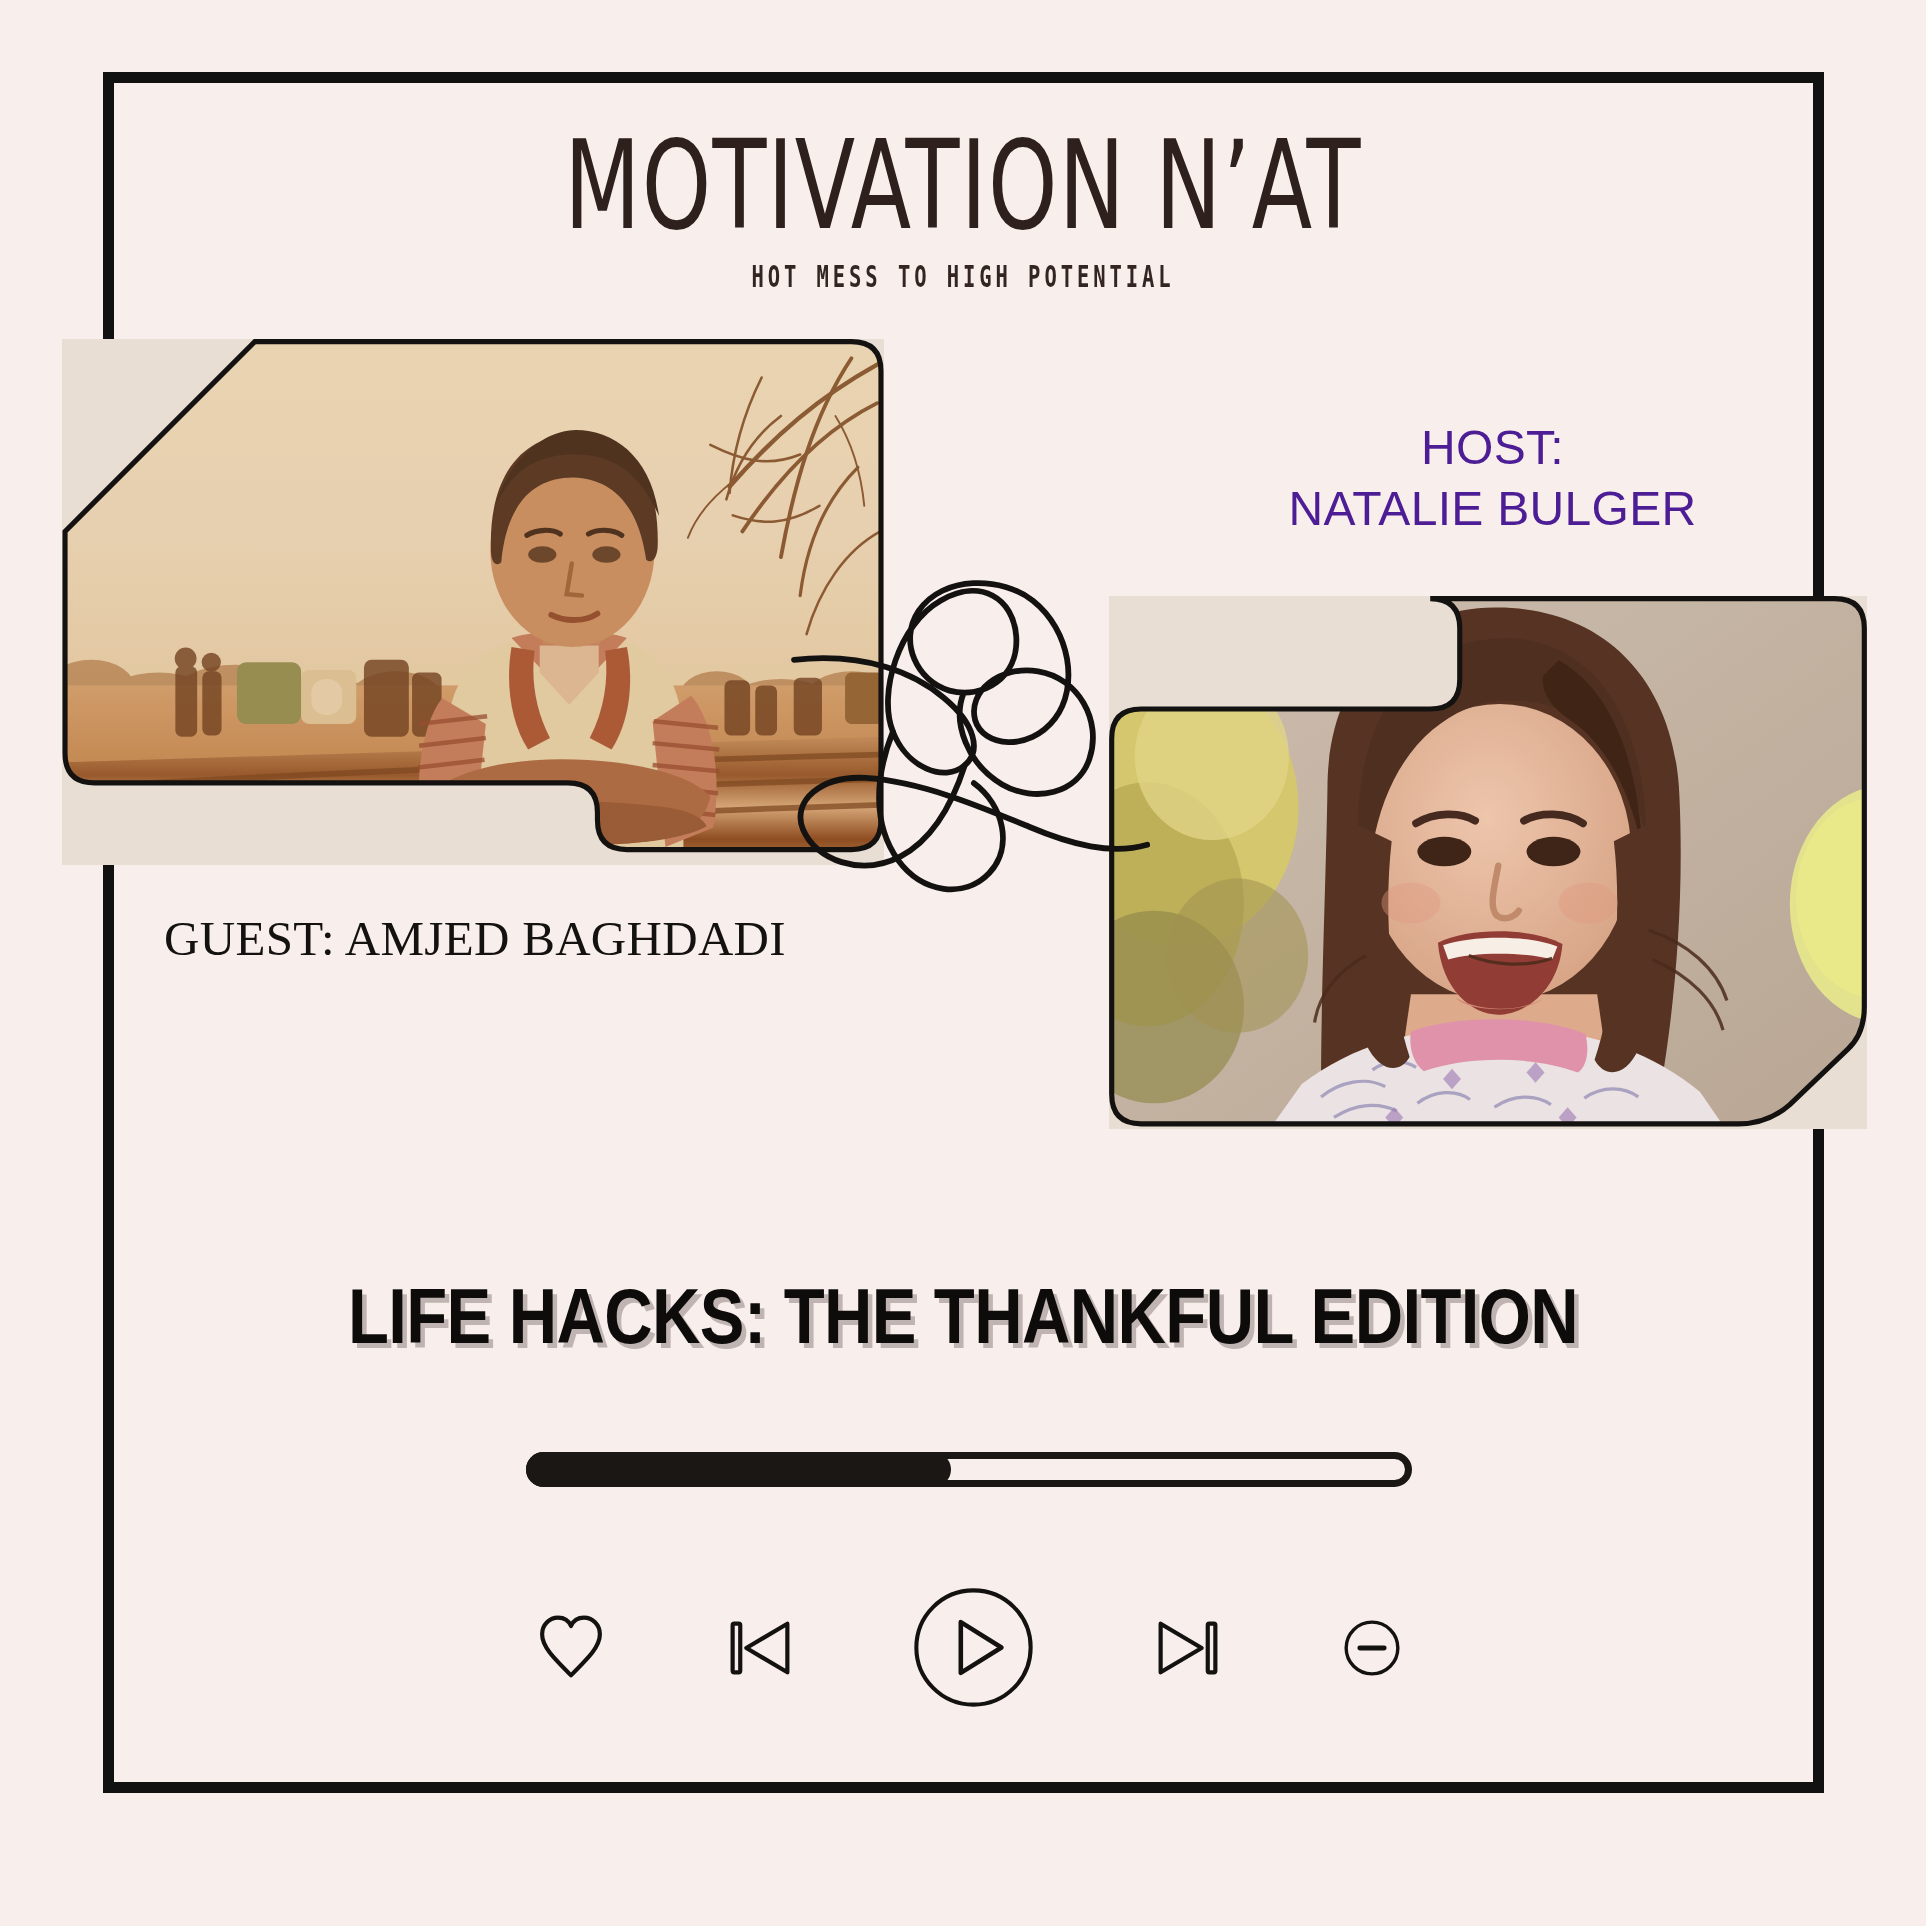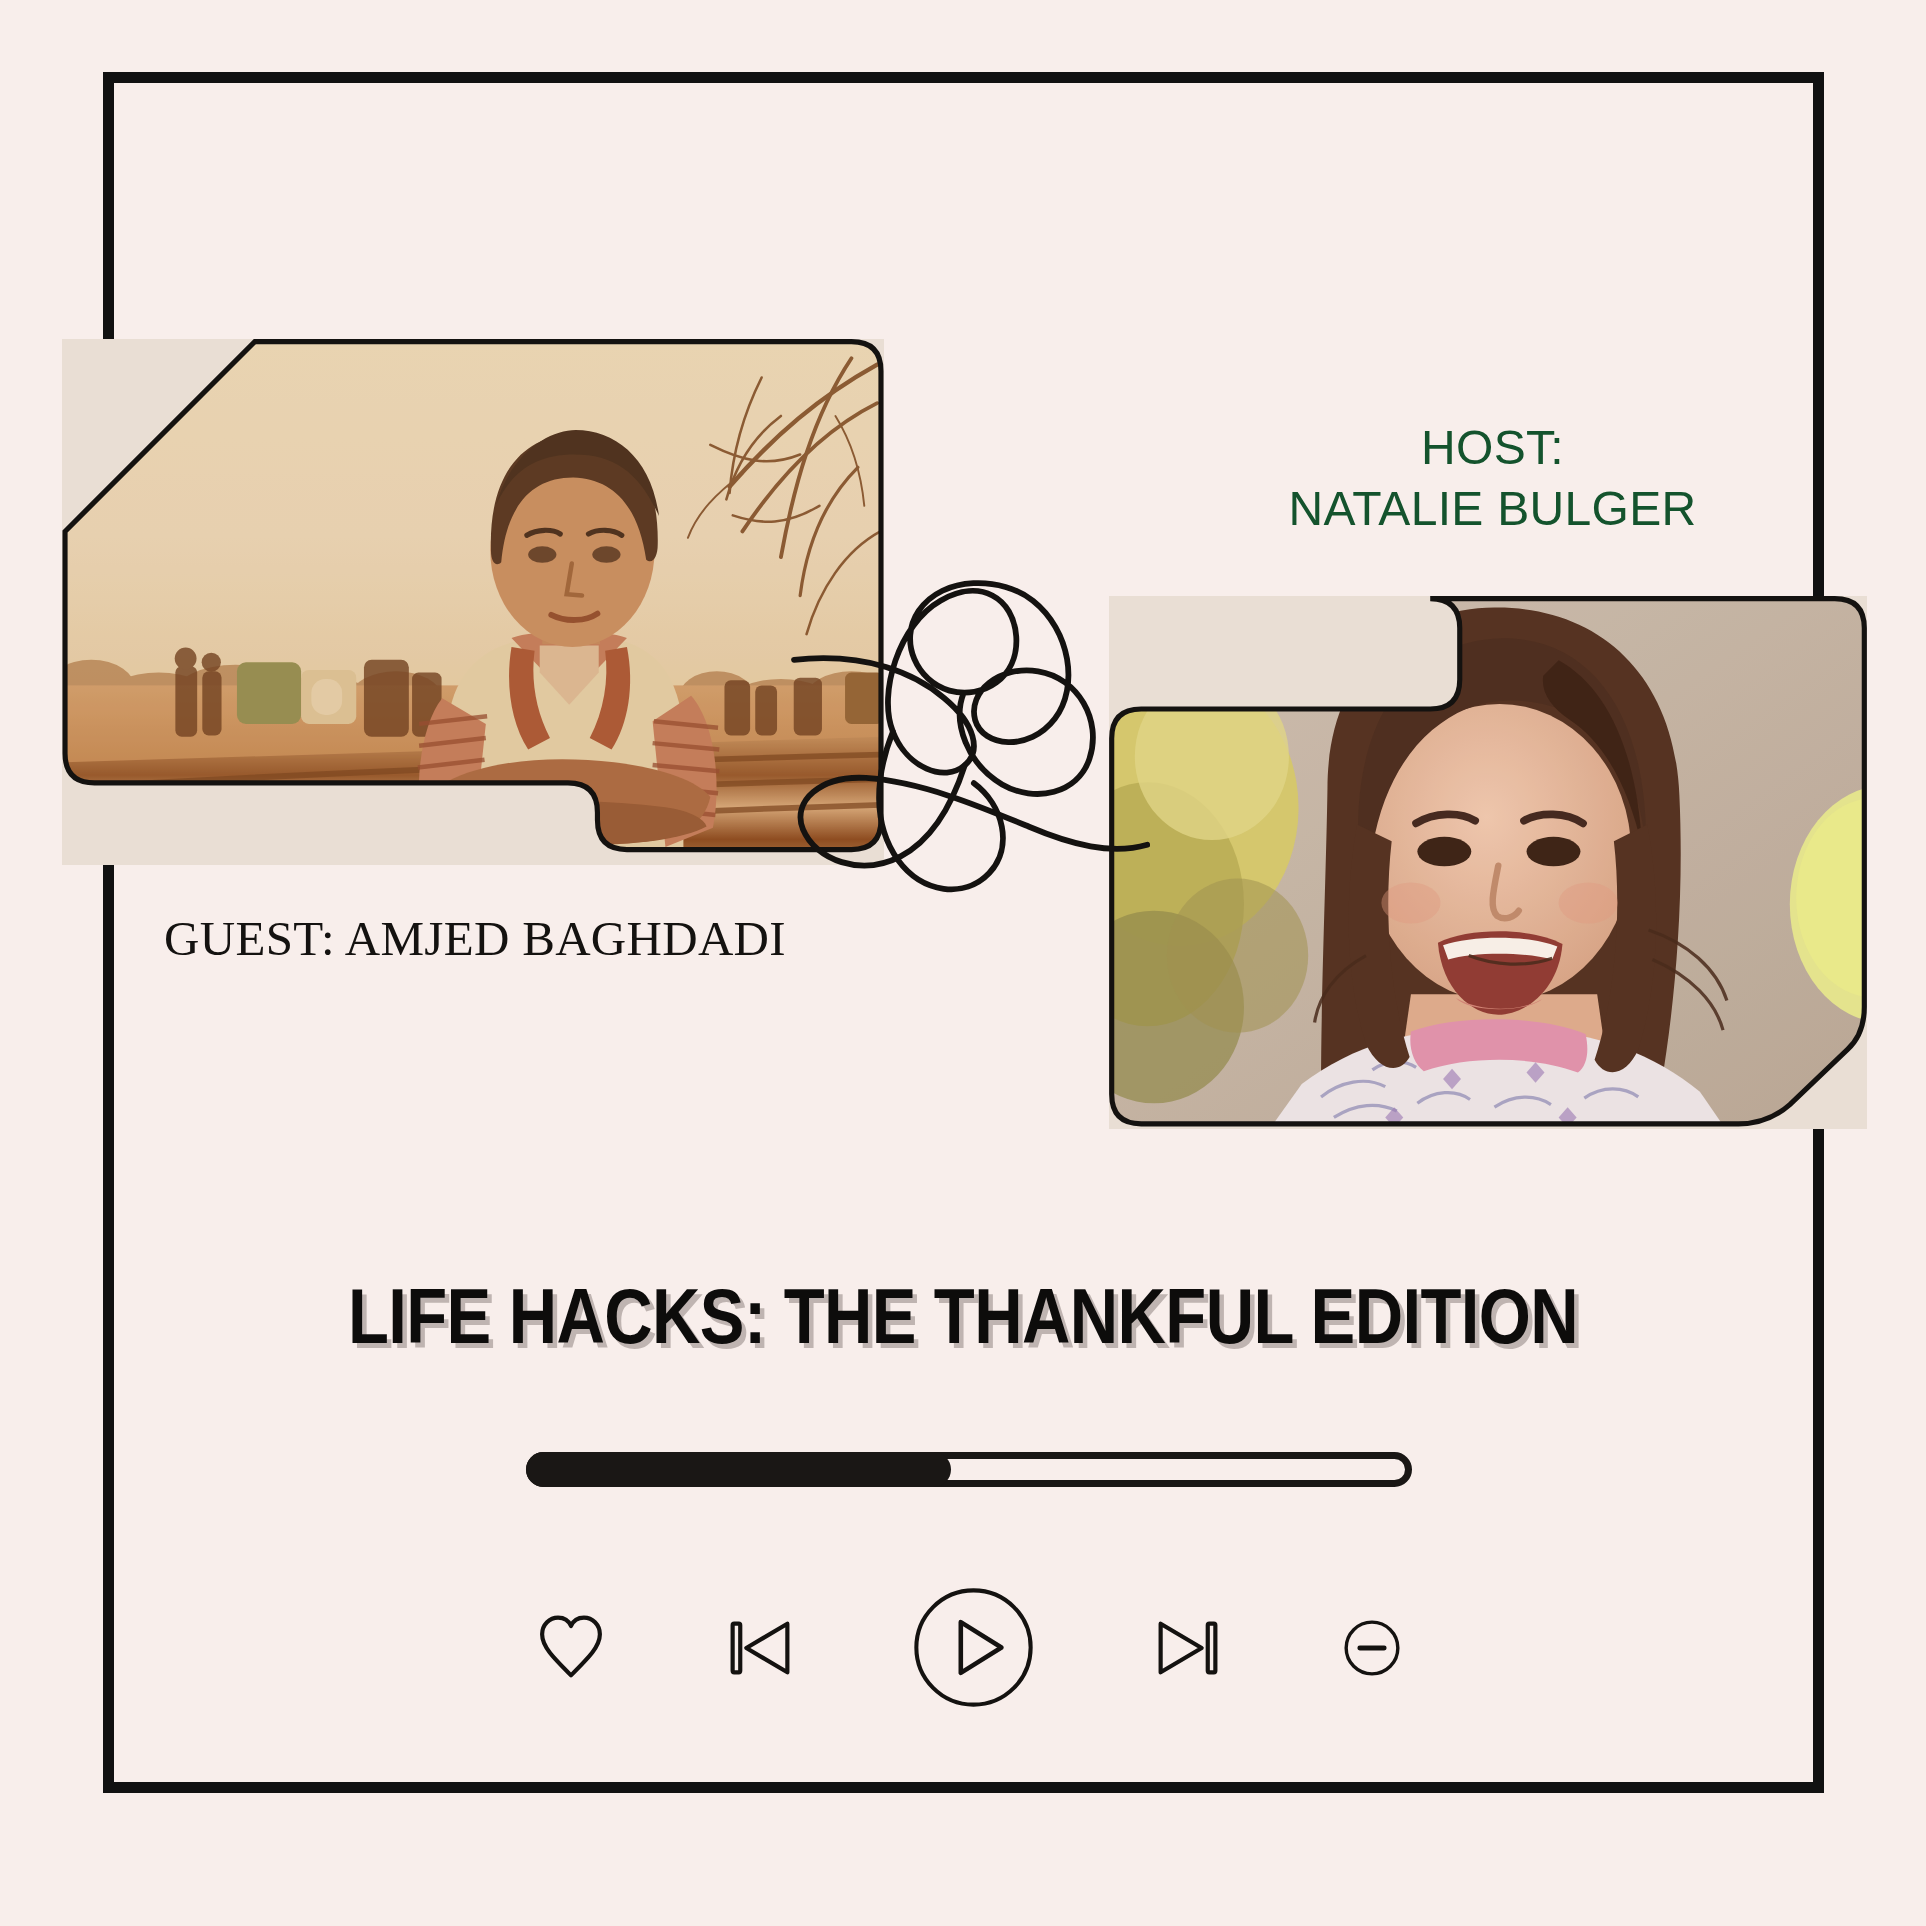--- a/index.html
+++ b/index.html
@@ -92,21 +92,21 @@
 
   
   .host-block {
     position: absolute;
     left: 1207px;
     top: 417px;
     width: 571px;
     text-align: center;
     font-size: 48px;
     line-height: 1.28;
-    color: #14532d;
+    color: #4c1d95;
     letter-spacing: 0.3px;
   }
   .guest-block {
     position: absolute;
     left: 96px;
     top: 910px;
     width: 758px;
     text-align: center;
     color: #141210;
     font-family: Liberation Serif, serif;
@@ -187,20 +187,24 @@
   }
   .ctrl svg { display: block; }
 </style>
 </head>
 <body>
 
 <div id="canvas">
 
   <div class="frame"></div>
 
+  <div class="header">
+    <div class="show-title">MOTIVATION N’AT</div>
+    <div class="show-tagline">HOT MESS TO HIGH POTENTIAL</div>
+  </div>
 
   <div class="photo" id="photo-guest">
     <svg width="822" height="526" viewBox="0 0 1280 820">
       <defs>
         <clipPath id="clipGuest">
           <path d="M 300 4 L 1230 4 Q 1276 4 1276 50 L 1276 750 Q 1276 796 1230 796
                    L 880 796 Q 834 796 834 750 L 834 738 Q 834 692 788 692
                    L 50 692 Q 4 692 4 646 L 4 300 Z"></path>
         </clipPath>
         <linearGradient id="skyG" x1="0" y1="0" x2="0" y2="1">

